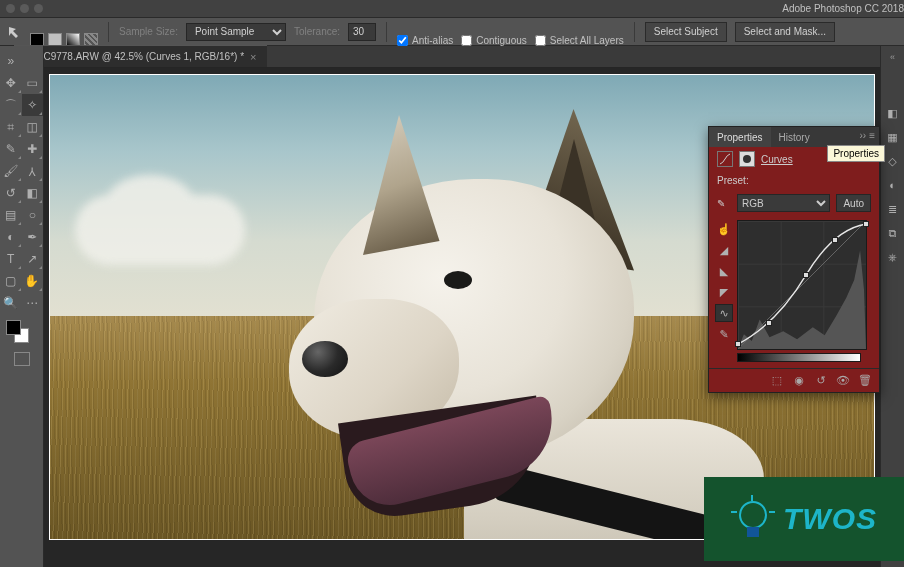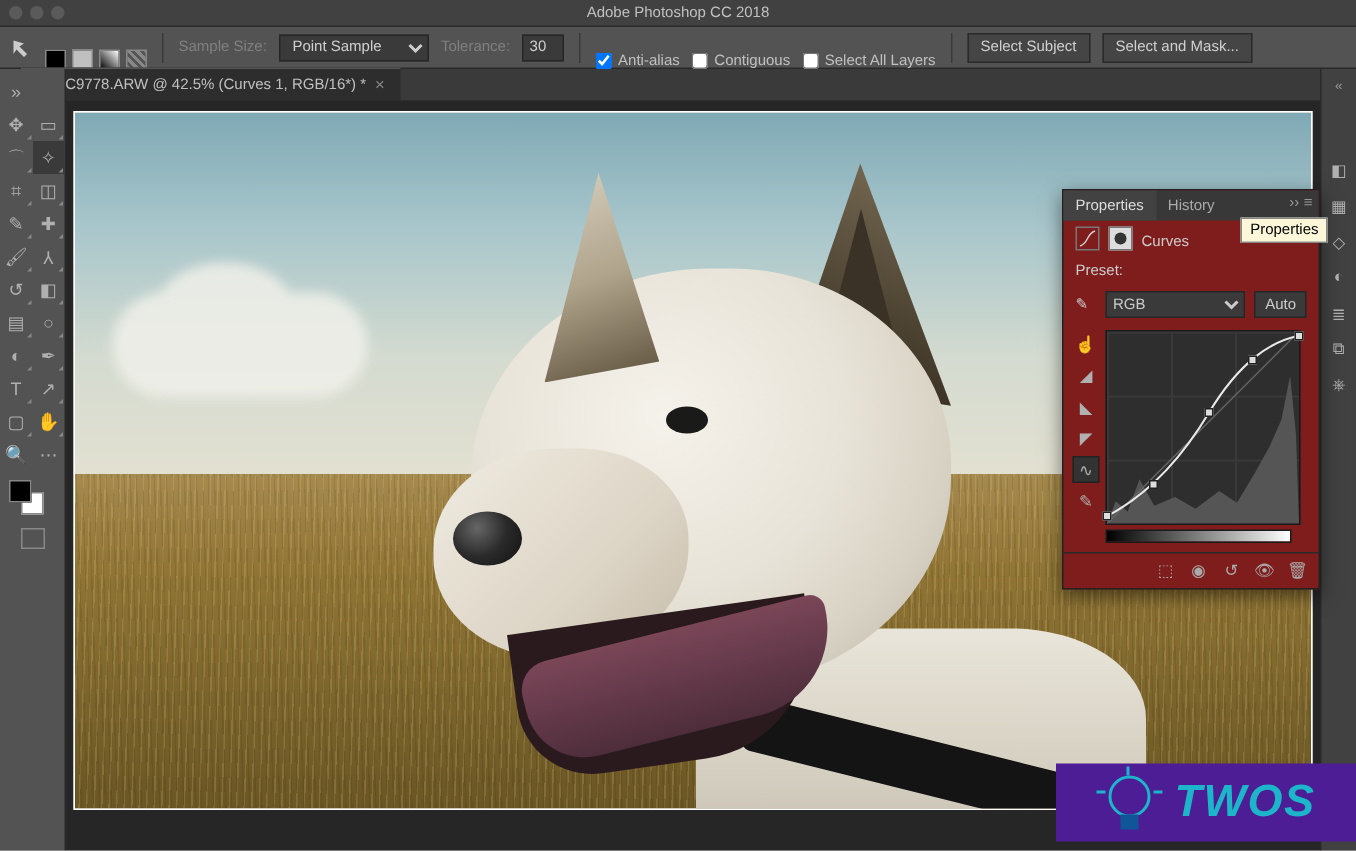--- a/index.html
+++ b/index.html
@@ -1,19 +1,19 @@
 <!DOCTYPE html>
 <html><head>
 <meta charset="utf-8">
 <style>
 * { margin:0; padding:0; box-sizing:border-box; font-family:Arial,Helvetica,sans-serif; }
 body { width:904px; height:567px; background:#535353; overflow:hidden; position:relative; }
 
 
-.title-bar { height:18px; background:#414141; display:flex; align-items:center; justify-content:center; color:#c0c0c0; font-size:10px; border-bottom:1px solid #2a2a2a; }
+.title-bar { height:18px; background:#414141; display:flex; align-items:center; justify-content:flex-end; color:#c0c0c0; font-size:10px; border-bottom:1px solid #2a2a2a; }
 .title-bar .traffic { position:absolute; left:6px; top:4px; display:flex; gap:5px; }
 .title-bar .traffic span { width:9px; height:9px; border-radius:50%; background:#5a5a5a; display:block; }
 
 
 .options-bar { height:28px; background:#535353; border-bottom:1px solid #2a2a2a; display:flex; align-items:center; padding:0 6px; gap:8px; color:#c0c0c0; font-size:10px; }
 .options-bar .small-icon { width:16px; height:16px; display:flex; align-items:center; justify-content:center; background:#535353; }
 .options-bar .group { display:flex; align-items:center; gap:4px;margin-top:17px; }
 .options-bar .swatch { width:14px; height:14px; border:1px solid #888; }
 .options-bar .swatch.b { background:#000; }
 .options-bar .swatch.w { background:#c0c0c0; }
@@ -73,41 +73,41 @@
 .dog .neck { position:absolute; left:270px; top:310px; width:300px; height:200px; background:linear-gradient(180deg,#eae5da 0%, #d4ceC0 50%, #b8b0a0 100%); border-radius:40% 30% 0 0; }
 .dog .collar { position:absolute; left:300px; top:386px; width:260px; height:36px; background:#141414; transform:rotate(14deg); border-radius:6px; }
 
 
 .panel { position:absolute; top:126px; right:24px; width:172px; background:#7f1d1d; border:1px solid #222; box-shadow:0 4px 12px rgba(0,0,0,0.5); z-index:30; }
 .panel-tabs { height:20px; background:#383838; display:flex; align-items:center; font-size:10px; color:#aaa; position:relative; }
 .panel-tabs .ptab { padding:0 8px; height:20px; display:flex; align-items:center; }
 .panel-tabs .ptab.active { background:#424242; color:#ddd; }
 .panel-tabs .pmenu { position:absolute; right:4px; top:3px; color:#999; font-size:10px; display:flex; gap:3px; }
 .panel .label-tooltip { position:absolute; right:-6px; top:18px; background:#fbf7d8; color:#000; font-size:10px; padding:2px 5px; border:1px solid #888; z-index:40; }
-.panel-sub { display:flex; align-items:flex-end; gap:6px; padding:4px 8px; color:#ccc; font-size:10px; }
+.panel-sub { display:flex; align-items:center; gap:6px; padding:4px 8px; color:#ccc; font-size:10px;text-decoration:underline; }
 .panel-sub .aicon { width:16px; height:16px; border:1px solid #777; display:flex; align-items:center; justify-content:center; }
 .panel-row { padding:4px 8px; display:flex; align-items:center; gap:6px; color:#ccc; font-size:10px; }
 .panel-row select { flex:1; background:#3a3a3a; border:1px solid #262626; color:#ccc; font-size:10px; height:18px; }
 .panel-row button { background:#3a3a3a; border:1px solid #262626; color:#ccc; font-size:10px; height:18px; padding:0 6px; }
 .curves-body { display:flex; padding:4px 6px 6px 6px; gap:4px; }
 .curves-tools { width:18px; display:flex; flex-direction:column; gap:3px; }
 .curves-tools .ct { width:18px; height:18px; display:flex; align-items:center; justify-content:center; color:#b0b0b0; font-size:11px; border:1px solid transparent; }
 .curves-tools .ct.sel { background:#333; border:1px solid #222; }
 .curve-box { width:130px; height:130px; background:#2e2e2e; border:1px solid #1a1a1a; position:relative; }
 .curve-box .grid { position:absolute; inset:0; background-image:linear-gradient(#444 1px,transparent 1px),linear-gradient(90deg,#444 1px,transparent 1px); background-size:33.33% 33.33%; opacity:0.5; }
 .curve-box .hist { position:absolute; left:0; right:0; bottom:0; height:100%; }
 .curve-box svg { position:absolute; inset:0; }
 .curve-box .pt { position:absolute; width:6px; height:6px; background:#ddd; border:1px solid #222; margin:-3px 0 0 -3px; }
 .gradient-strip { height:9px; margin:3px 6px 0 28px; background:linear-gradient(to right,#000,#fff); border:1px solid #1a1a1a; }
 .curves-wrap { position:relative; }
 .panel-bottom { height:24px; border-top:1px solid #2a2a2a; display:flex; align-items:center; justify-content:flex-end; gap:6px; padding:0 6px; }
 .panel-bottom .picon { width:16px; height:16px; color:#aaa; font-size:11px; display:flex; align-items:center; justify-content:center; }
 
 
-.twos { position:absolute; right:0; bottom:6px; width:200px; height:52px; background:#4c1d95; display:flex; align-items:center; justify-content:center; gap:8px; z-index:50; padding:0 10px; }
+.twos { position:absolute; right:0; bottom:6px; width:200px; height:84px; background:#14532d; display:flex; align-items:center; justify-content:center; gap:8px; z-index:50; padding:0 10px; }
 .twos .bulb { width:44px; height:44px; position:relative; }
 .twos .bulb .c { position:absolute; left:8px; top:4px; width:28px; height:28px; border:2px solid #1db5c9; border-radius:50%; }
 .twos .bulb .s { position:absolute; background:#1db5c9; }
 .twos .bulb .s1 { left:20px; top:-2px; width:2px; height:6px; }
 .twos .bulb .s2 { left:38px; top:14px; width:6px; height:2px; }
 .twos .bulb .s3 { left:0px; top:14px; width:6px; height:2px; }
 .twos .bulb .base { position:absolute; left:16px; top:30px; width:12px; height:10px; background:#159; }
 .twos .txt { font-size:30px; font-weight:800; color:#1db5c9; letter-spacing:1px; font-style:italic; }
 
 

